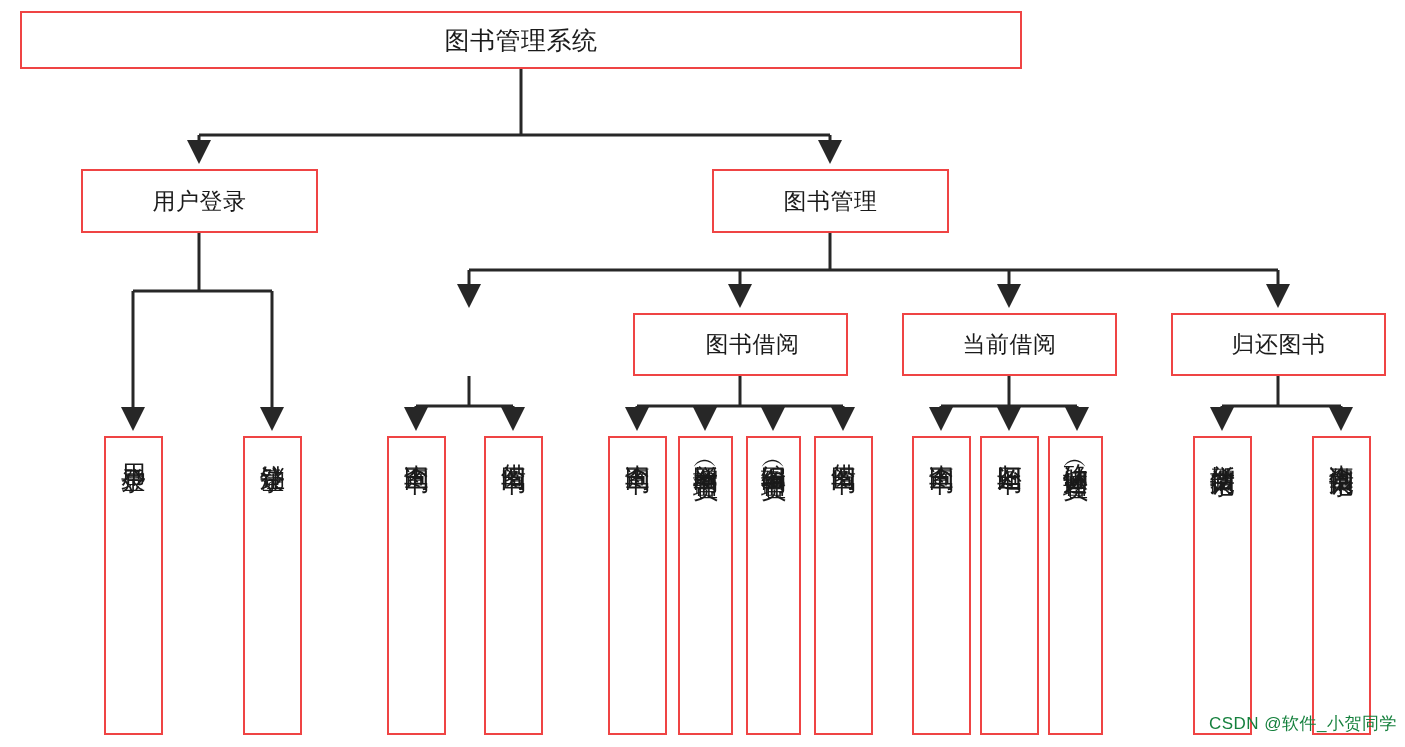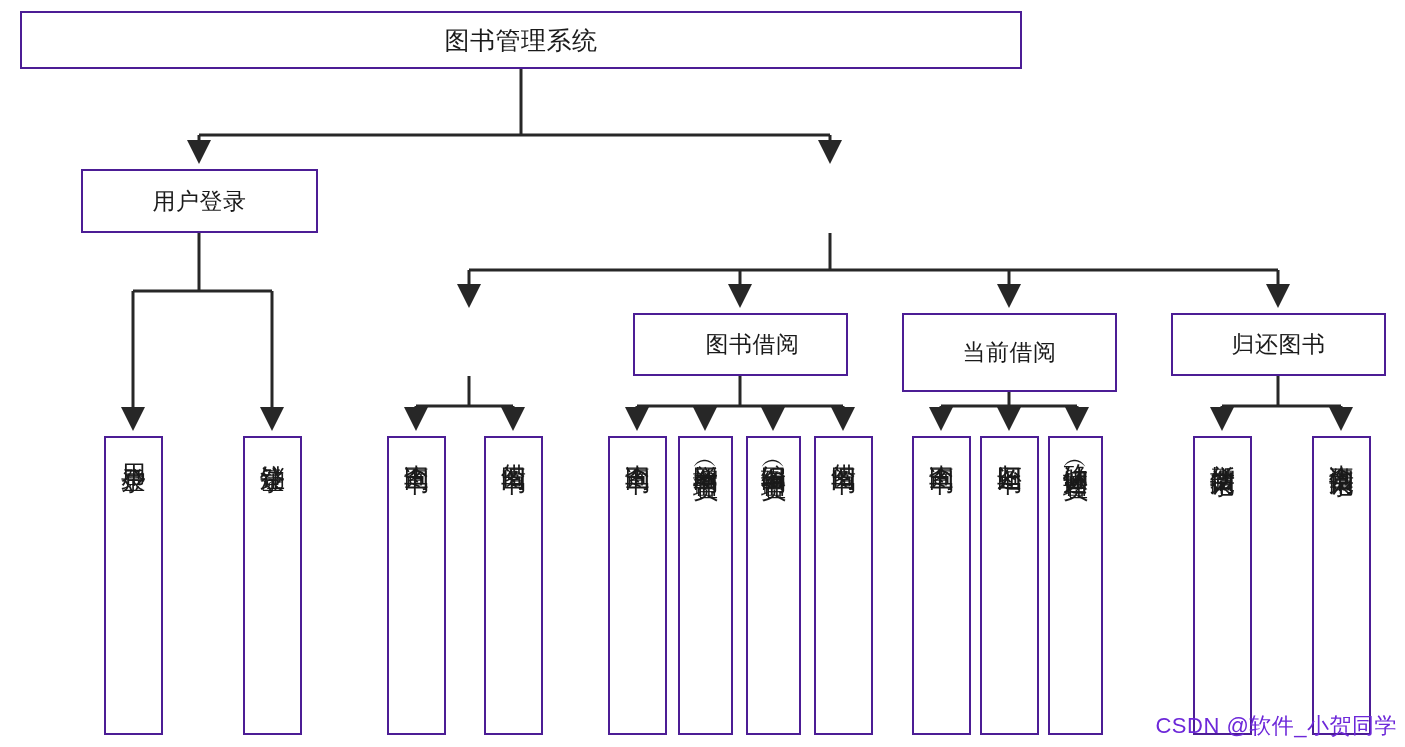--- a/index.html
+++ b/index.html
@@ -21,21 +21,21 @@
   #diagram-svg {
     position: absolute;
     left: 0;
     top: 0;
     width: 1405px;
     height: 747px;
   }
   .node {
     position: absolute;
     box-sizing: border-box;
-    border: 2px solid #4c1d95;
+    border: 2px solid #ef4444;
     background: #ffffff;
     display: flex;
     align-items: center;
     justify-content: center;
     color: #1a1a1a;
   }
   .node-label {
     display: block;
     text-align: center;
     line-height: 1.08;
@@ -57,23 +57,23 @@
     line-height: 1.0;
     letter-spacing: 2px;
     white-space: pre;
   }
   .node.root .node-label {
     font-size: 25px;
   }
   #watermark {
     position: absolute;
     right: 8px;
-    bottom: 6px;
-    font-size: 22px;
-    color: #6d28d9;
+    bottom: 12px;
+    font-size: 17px;
+    color: #15803d;
     letter-spacing: 0.5px;
     white-space: nowrap;
     pointer-events: none;
   }
 </style>
 </head>
 <body>
 
 <div id="diagram-root">
 
@@ -128,25 +128,28 @@
     </g>
   </svg>
 
   <div class="node horizontal root" style="left:20px; top:11px; width:1002px; height:58px;">
     <span class="node-label">图书管理系统</span>
   </div>
 
   <div class="node horizontal" style="left:81px; top:169px; width:237px; height:64px;">
     <span class="node-label">用户登录</span>
   </div>
+  <div class="node horizontal" style="left:712px; top:169px; width:237px; height:64px;">
+    <span class="node-label">图书管理</span>
+  </div>
 
   <div class="node horizontal" style="left:633px; top:313px; width:215px; height:63px;padding-left:24px;">
     <span class="node-label">图书借阅</span>
   </div>
-  <div class="node horizontal" style="left:902px; top:313px; width:215px; height:79px;">
+  <div class="node horizontal" style="left:902px; top:313px; width:215px; height:63px;">
     <span class="node-label">当前借阅</span>
   </div>
   <div class="node horizontal" style="left:1171px; top:313px; width:215px; height:63px;">
     <span class="node-label">归还图书</span>
   </div>
 
   <div class="node vertical" style="left:104px; top:436px; width:59px; height:299px;">
     <span class="node-label">用户登录</span>
   </div>
   <div class="node vertical" style="left:243px; top:436px; width:59px; height:299px;">

